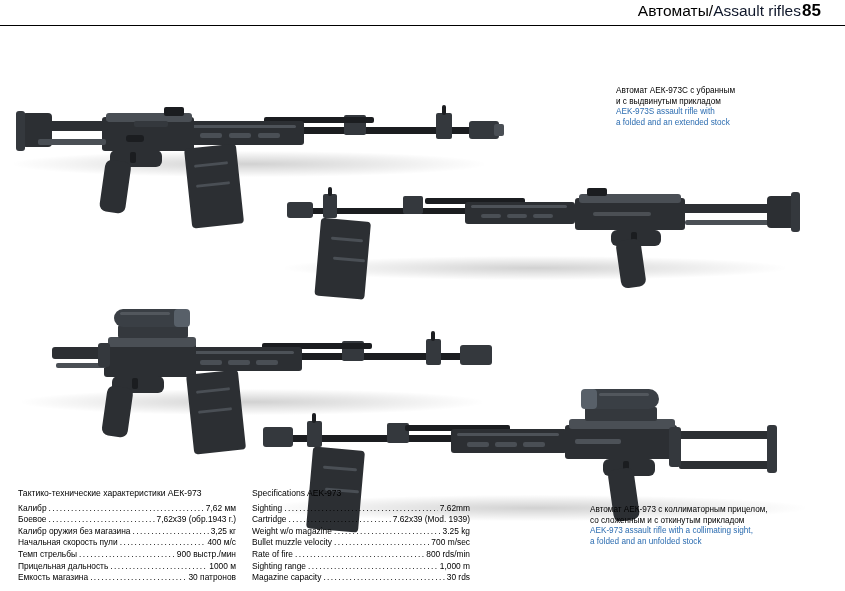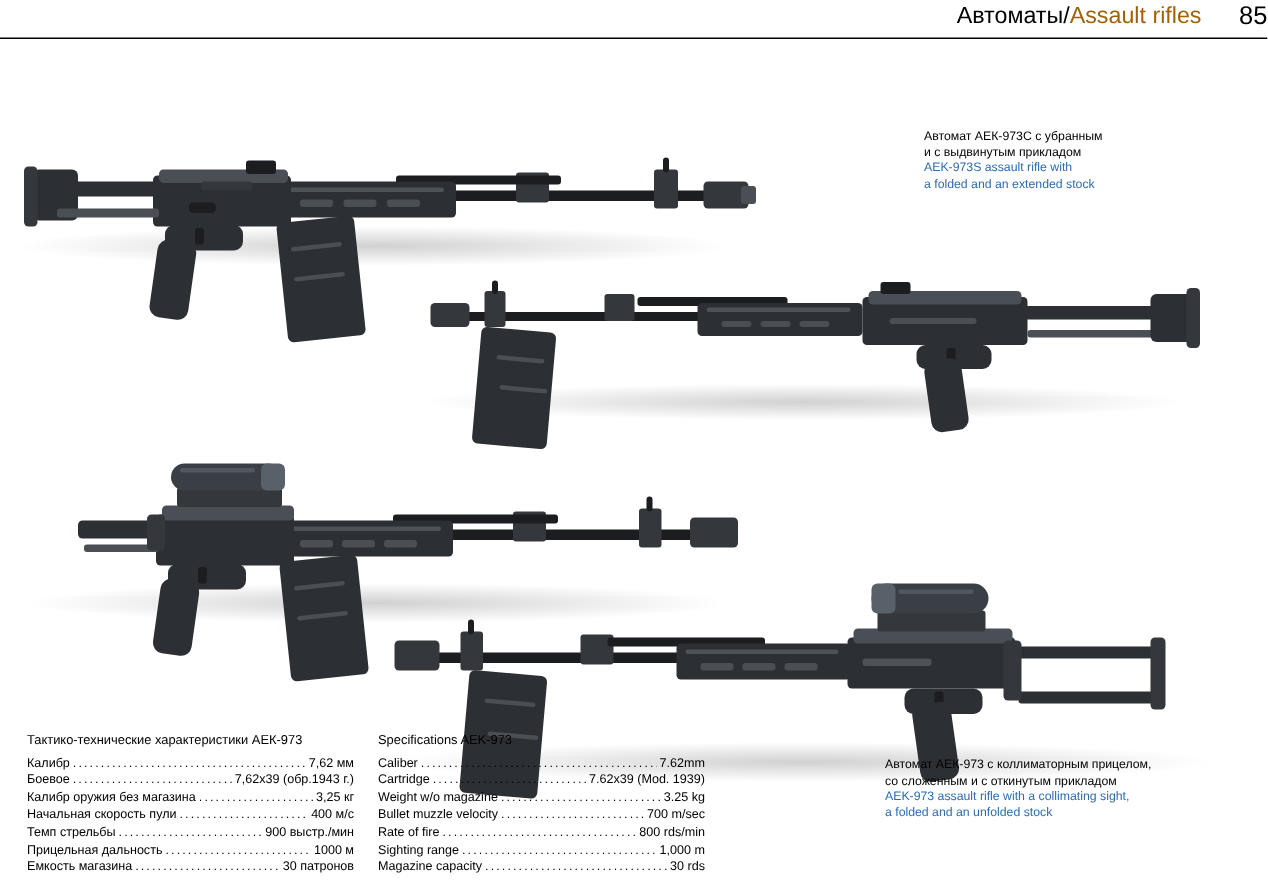--- a/index.html
+++ b/index.html
@@ -34,26 +34,26 @@
   .hdr-left .ru { color: #000; }
   .hdr-left .sep { color: #000; }
   .hdr-left .en { color: #c0392b; }
   .hdr-right {
     position: absolute;
     right: 44px; top: 2px;
     font-size: 15.5px;
     white-space: nowrap;
   }
   .hdr-right .ru { color: #000; }
-  .hdr-right .en { color: #a16207; margin-top: 35px; }
+  .hdr-right .en { color: #0f172a; margin-top: 35px; }
   .page-number {
     position: absolute;
-    right: 0; top: 1px;
+    right: 24px; top: 1px;
     font-size: 17px;
-    font-weight: normal;
+    font-weight: bold;
     color: #000;
   }
 
   
   .caption {
     position: absolute;
     font-size: 8.2px;
     line-height: 10.6px;
     white-space: nowrap;
   }
@@ -317,21 +317,21 @@
     <span class="spec-label">Емкость магазина</span>
     <span class="spec-dots">............................................................................................................</span>
     <span class="spec-value">30 патронов</span>
   </div>
 </div>
 
 <div class="spec-block" style="left:252px; top:488px; width:218px;">
   <span class="spec-title">Specifications AEK-973</span>
 
   <div class="spec-row">
-    <span class="spec-label">Caliber</span>
+    <span class="spec-label">Sighting</span>
     <span class="spec-dots">............................................................................................................</span>
     <span class="spec-value">7.62mm</span>
   </div>
   <div class="spec-row">
     <span class="spec-label">Cartridge</span>
     <span class="spec-dots">............................................................................................................</span>
     <span class="spec-value">7.62x39 (Mod. 1939)</span>
   </div>
   <div class="spec-row">
     <span class="spec-label">Weight w/o magazine</span>

